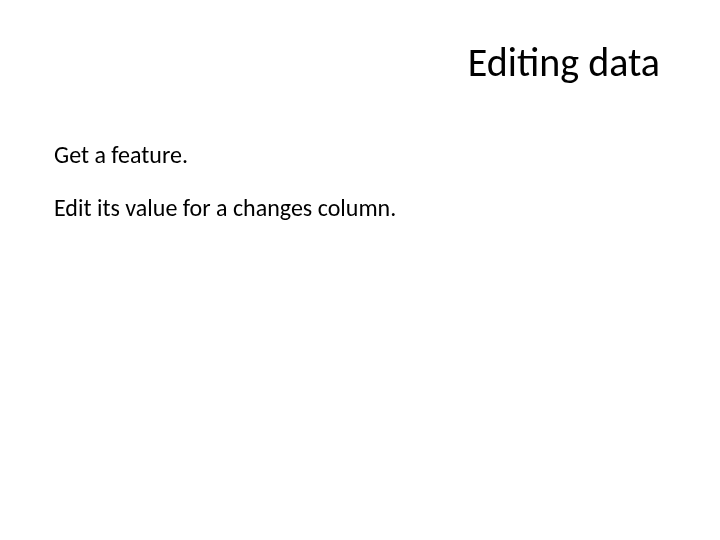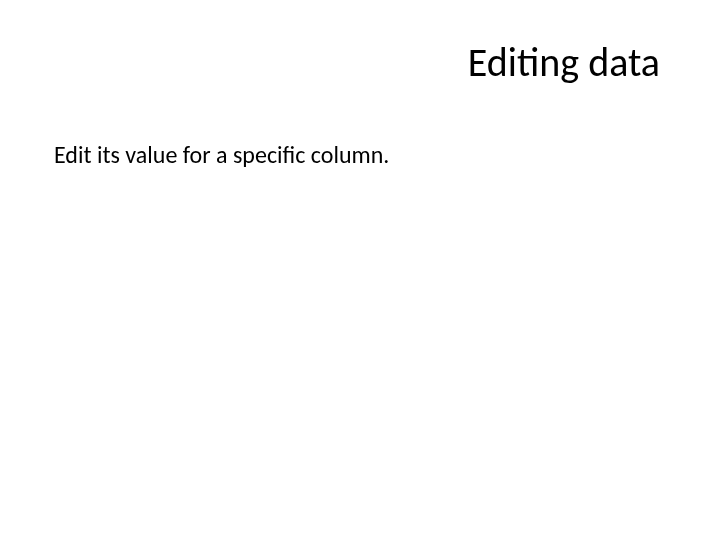--- a/index.html
+++ b/index.html
@@ -42,15 +42,16 @@
       margin-bottom: 24px;
       letter-spacing: 0px;
     }
   </style>
 </head>
 <body>
 
 <div class="slide">
   <h1 class="title">Editing data</h1>
   <div class="body">
-    <p>Edit its value for a specific column.</p>
+    <p>Get a feature.</p>
+    <p>Edit its value for a changes column.</p>
   </div>
 </div>
 
 </body></html>

